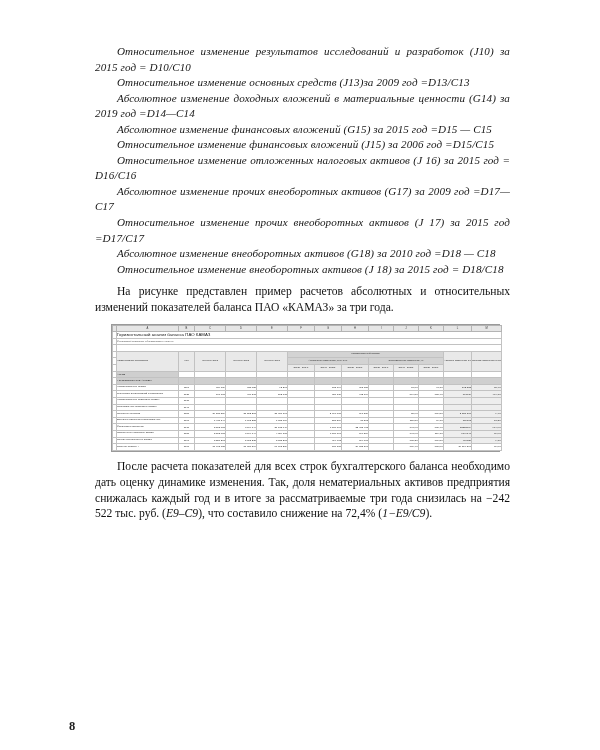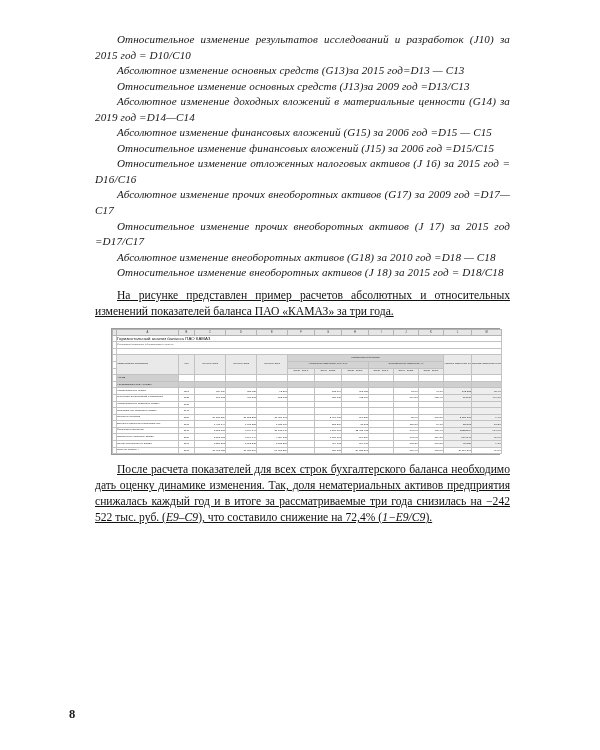--- a/index.html
+++ b/index.html
@@ -14,20 +14,21 @@
     font-family: "Liberation Serif", serif;
     color: #1a1a1a;
     overflow: hidden;
   }
   .page {
     position: absolute;
     inset: 0;
     width: 600px;
     height: 600px;
     background: #fff;
+    margin-top: 12px;
   }
   .content {
     position: absolute;
     left: 95px;
     top: 32px;
     width: 415px;
   }
   
   .para {
     font-family: "Liberation Serif", serif;
@@ -43,21 +44,21 @@
   .plain {
     font-style: normal;
     text-indent: 22px;
     font-size: 11.6px;
     line-height: 15.9px;
     text-align: justify;
     margin: 0;
     color: #111;
   }
   .plain .it { font-style: italic; }
-  .gap-before { margin-top: 7px; text-decoration: underline; }
+  .gap-before { margin-top: 7px; }
 
   
   .figure {
     margin-top: 8px;
     margin-left: 16px;
     width: 389px;
     background: #fff;
     border: 1px solid #9a9a9a;
     box-sizing: border-box;
     position: relative;
@@ -181,24 +182,23 @@
     color: #1a1a1a;
   }
 </style>
 </head>
 <body>
 
 <div class="page">
   <div class="content">
 
     <p class="para">Относительное изменение результатов исследований и разработок (J10) за 2015 год = D10/C10</p>
-    <p class="para">Абсолютное изменение основных средств (G13)за 2015 год=D13 — C13</p>
     <p class="para">Относительное изменение основных средств (J13)за 2009 год =D13/C13</p>
     <p class="para">Абсолютное изменение доходных вложений в материальные ценности (G14) за 2019 год =D14—C14</p>
-    <p class="para">Абсолютное изменение финансовых вложений (G15) за 2006 год =D15 — C15</p>
+    <p class="para">Абсолютное изменение финансовых вложений (G15) за 2015 год =D15 — C15</p>
     <p class="para">Относительное изменение финансовых вложений (J15) за 2006 год =D15/C15</p>
     <p class="para">Относительное изменение отложенных налоговых активов (J 16) за 2015 год = D16/C16</p>
     <p class="para">Абсолютное изменение прочих внеоборотных активов (G17) за 2009 год =D17—C17</p>
     <p class="para">Относительное изменение прочих внеоборотных активов (J 17) за 2015 год =D17/C17</p>
     <p class="para">Абсолютное изменение внеоборотных активов (G18) за 2010 год =D18 — C18</p>
     <p class="para">Относительное изменение внеоборотных активов (J 18) за 2015 год = D18/C18</p>
 
     <p class="plain gap-before">На рисунке представлен пример расчетов абсолютных и относительных изменений показателей баланса ПАО «КАМАЗ» за три года.</p>
 
     <div class="figure">

